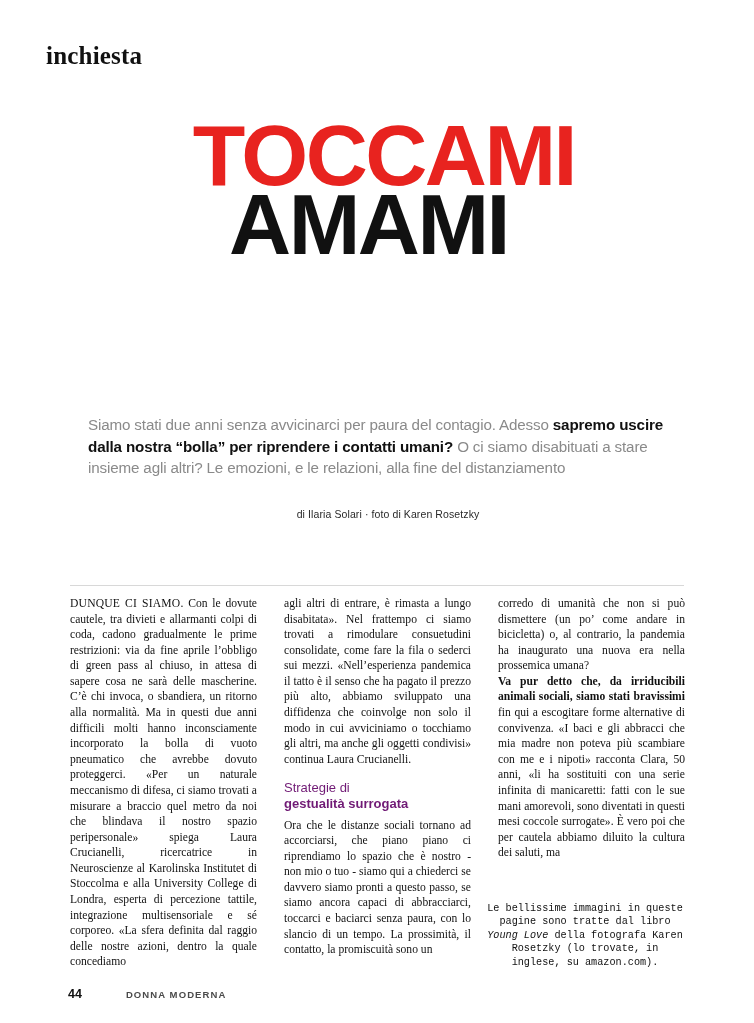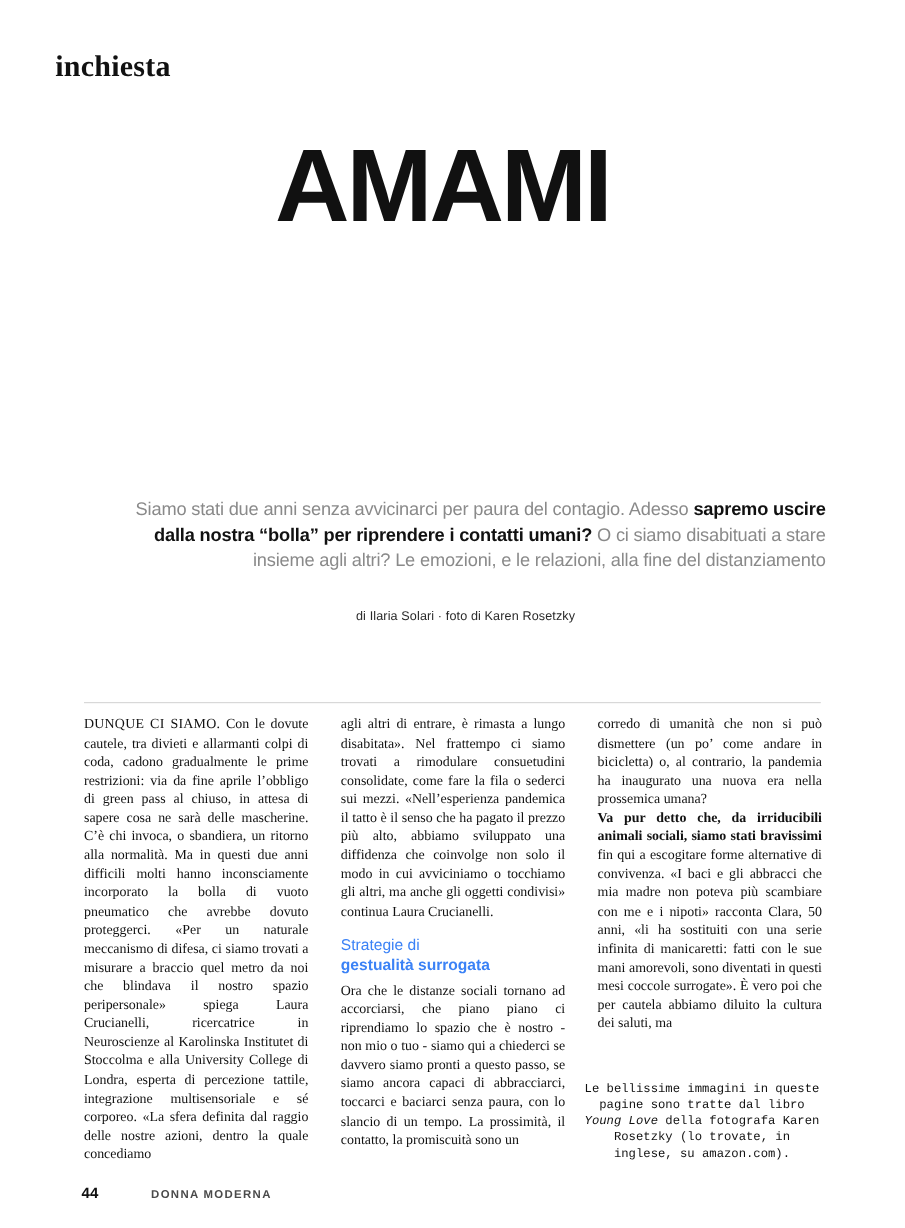--- a/index.html
+++ b/index.html
@@ -68,21 +68,21 @@
     padding-right: 200px;
     margin-top: -10px;
   }
 
   
   .standfirst {
     position: absolute;
     left: 88px;
     top: 414px;
     width: 600px;
-    text-align: right;
+    text-align: left;
     font-size: 15.2px;
     line-height: 1.42;
     color: #8a8a8a;
     letter-spacing: -0.15px;
   }
   .standfirst b {
     color: #111111;
     font-weight: 700;
   }
 
@@ -137,21 +137,21 @@
     letter-spacing: 0.2px;
   }
   .col b { font-weight: 700; }
 
   .subhead {
     font-family: "Liberation Sans", sans-serif;
     font-size: 13px;
     line-height: 1.2;
     margin-top: 13px;
     margin-bottom: 6px;
-    color: #3b82f6;
+    color: #701a75;
   }
   .subhead .sh-1 { font-weight: 400; display: block; }
   .subhead .sh-2 { font-weight: 700; display: block; }
 
   
   .caption {
     position: absolute;
     left: 485px;
     top: 902px;
     width: 200px;
@@ -189,20 +189,21 @@
   }
 </style>
 </head>
 <body>
 
 <div class="page">
 
   <div class="kicker">inchiesta</div>
 
   <div class="headline">
+    <span class="hl-line hl-2">TOCCAMI</span>
     <span class="hl-line hl-3">AMAMI</span>
   </div>
 
   <div class="standfirst">
     <span>Siamo stati due anni senza avvicinarci per paura del contagio. Adesso </span><b>sapremo uscire dalla nostra “bolla” per riprendere i contatti umani?</b><span> O ci siamo disabituati a stare insieme agli altri? Le emozioni, e le relazioni, alla fine del distanziamento</span>
   </div>
 
   <div class="byline">
     <span>di </span><b>Ilaria Solari</b><span> · foto di </span><b>Karen Rosetzky</b>
   </div>

